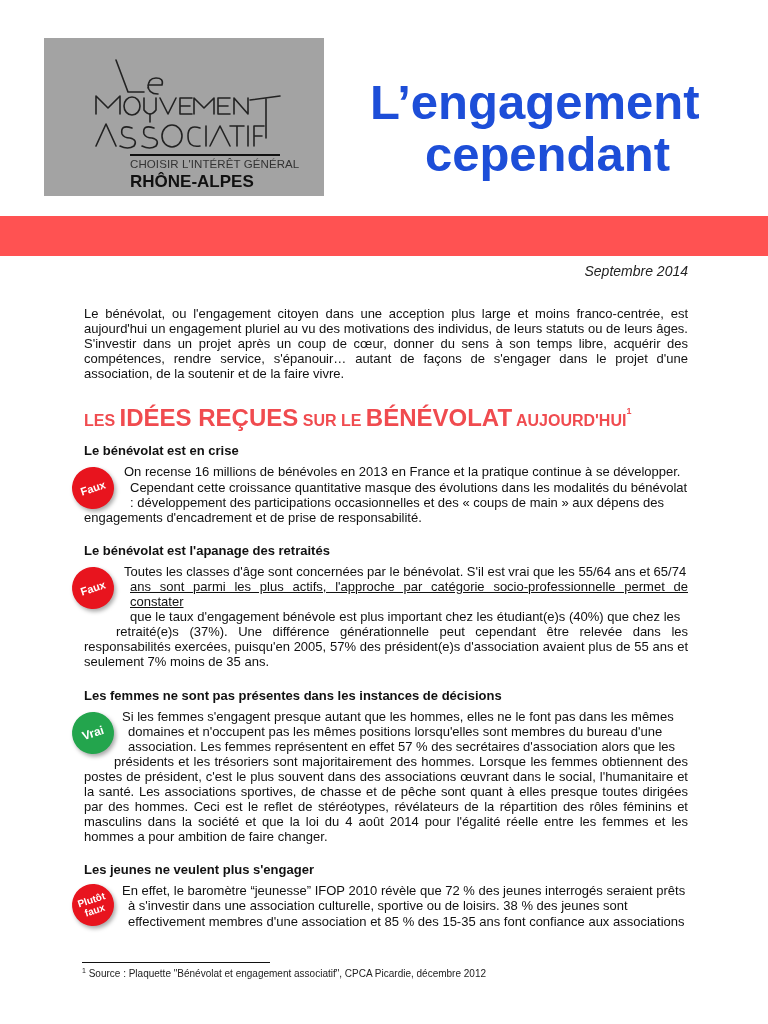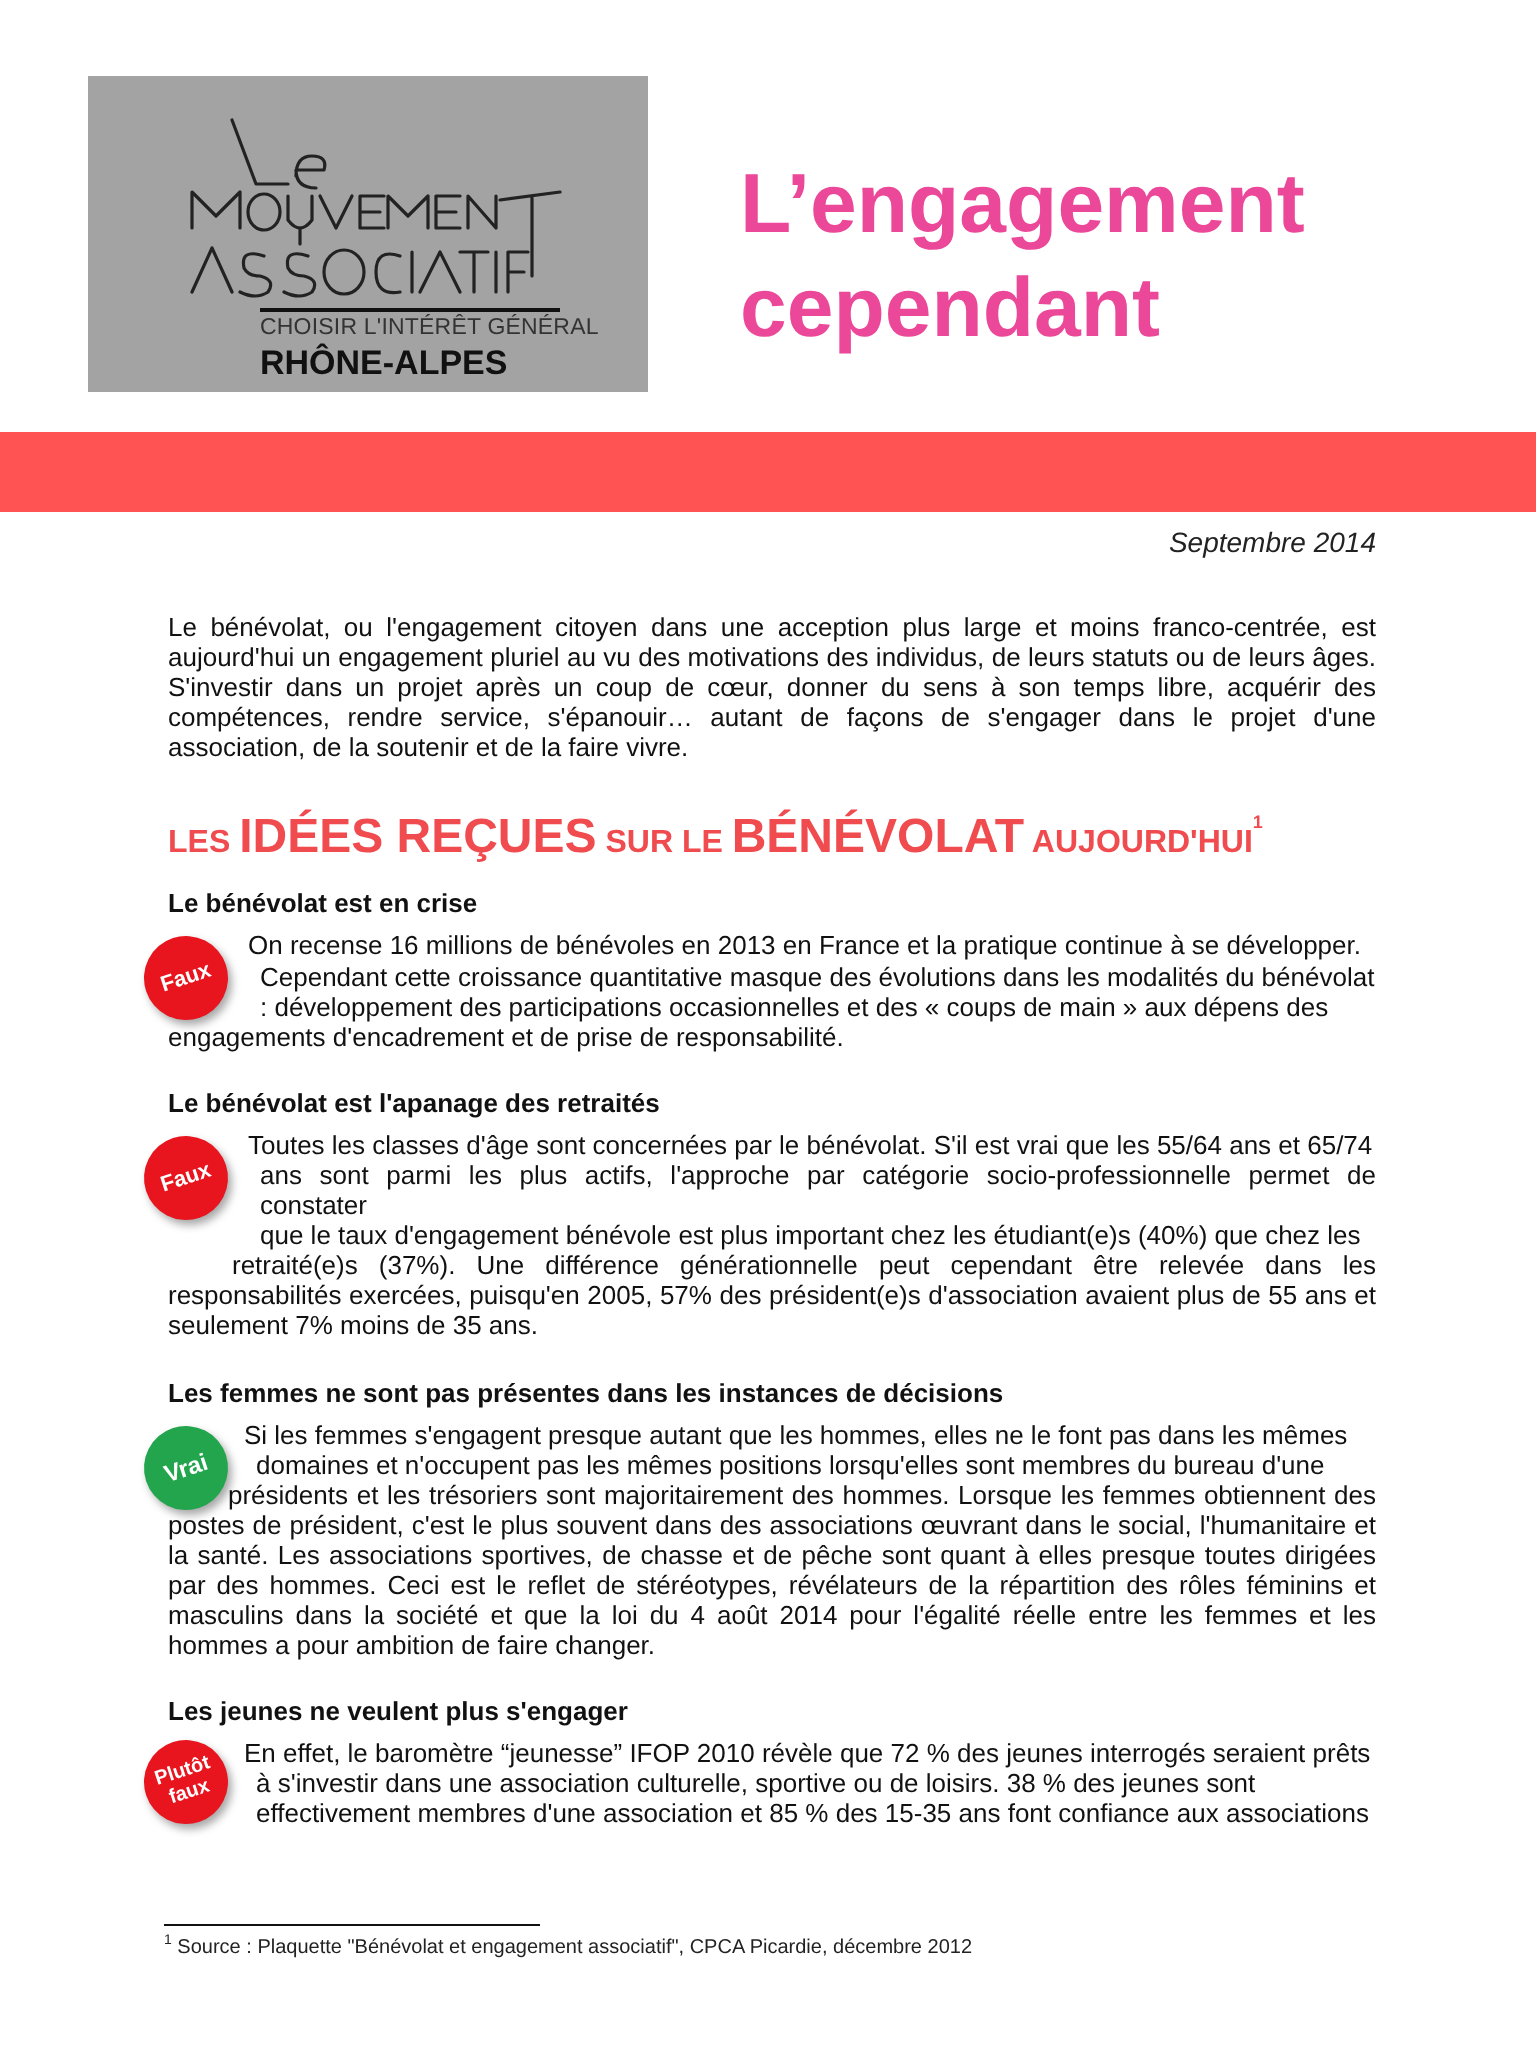--- a/index.html
+++ b/index.html
@@ -4,22 +4,22 @@
   <style>
     html, body { margin: 0; padding: 0; background: #ffffff; }
     body { width: 768px; height: 1024px; position: relative; overflow: hidden;
            font-family: "Liberation Sans", sans-serif; color: #111; }
     .logo { position: absolute; left: 44px; top: 38px; width: 280px; height: 158px; background: #a3a3a3; }
     .logo svg { position: absolute; left: 40px; top: 10px; }
     .logo .sub1 { position: absolute; left: 86px; top: 120px; font-size: 11.5px; color: #333; letter-spacing: 0.1px; }
     .logo .sub2 { position: absolute; left: 86px; top: 134px; font-size: 17px; font-weight: bold; color: #111; }
     .logo .rule { position: absolute; left: 86px; top: 116px; width: 150px; height: 2px; background: #111; }
 
-    .title { position: absolute; left: 370px; top: 76px; width: 300px; text-align: left;
-             color: #ec4899; font-weight: bold; font-size: 42px; line-height: 52px; }
+    .title { position: absolute; left: 370px; top: 76px; width: 300px; text-align: right;
+             color: #1d4ed8; font-weight: bold; font-size: 49px; line-height: 52px; }
 
     .banner { position: absolute; left: 0; top: 216px; width: 768px; height: 40px; background: #ff5252; }
 
     .date { position: absolute; right: 80px; top: 263px; font-size: 14px; font-style: italic; color: #222; }
 
     .content { position: absolute; left: 84px; top: 306px; width: 604px; font-size: 13px; line-height: 15.1px; }
     .content p { margin: 0; text-align: justify; }
     .intro { margin-bottom: 18px !important; }
 
     .section-title { color: #f04b4f; margin: 0 0 10px 0; font-size: 16px; line-height: 24px; white-space: nowrap; }
@@ -102,32 +102,33 @@
     <p style="padding-left:46px;">: développement des participations occasionnelles et des « coups de main » aux dépens des</p>
     <p style="padding-left:0;">engagements d'encadrement et de prise de responsabilité.</p>
   </div>
 
   <div class="item">
     <h3>Le bénévolat est l'apanage des retraités</h3>
     <div class="badge red" style="top: 24px;">
         <span>Faux</span>
       </div>
     <p style="padding-left:40px;">Toutes les classes d'âge sont concernées par le bénévolat. S'il est vrai que les 55/64 ans et 65/74</p>
-    <p style="padding-left:46px;">ans sont parmi les plus actifs, l'approche par catégorie socio-professionnelle permet de constater</p>
+    <p style="padding-left:46px;text-decoration:underline;">ans sont parmi les plus actifs, l'approche par catégorie socio-professionnelle permet de constater</p>
     <p style="padding-left:46px;">que le taux d'engagement bénévole est plus important chez les étudiant(e)s (40%) que chez les</p>
     <p style="text-indent:32px; text-align-last:left;">retraité(e)s (37%). Une différence générationnelle peut cependant être relevée dans les responsabilités exercées, puisqu'en 2005, 57% des président(e)s d'association avaient plus de 55 ans et seulement 7% moins de 35 ans.</p>
   </div>
 
   <div class="item">
     <h3>Les femmes ne sont pas présentes dans les instances de décisions</h3>
     <div class="badge green" style="top: 24px;">
         <span>Vrai</span>
       </div>
     <p style="padding-left:38px;">Si les femmes s'engagent presque autant que les hommes, elles ne le font pas dans les mêmes</p>
     <p style="padding-left:44px;">domaines et n'occupent pas les mêmes positions lorsqu'elles sont membres du bureau d'une</p>
+    <p style="padding-left:44px;">association. Les femmes représentent en effet 57 % des secrétaires d'association alors que les</p>
     <p style="text-indent:30px;">présidents et les trésoriers sont majoritairement des hommes. Lorsque les femmes obtiennent des postes de président, c'est le plus souvent dans des associations œuvrant dans le social, l'humanitaire et la santé. Les associations sportives, de chasse et de pêche sont quant à elles presque toutes dirigées par des hommes. Ceci est le reflet de stéréotypes, révélateurs de la répartition des rôles féminins et masculins dans la société et que la loi du 4 août 2014 pour l'égalité réelle entre les femmes et les hommes a pour ambition de faire changer.</p>
   </div>
 
   <div class="item">
     <h3>Les jeunes ne veulent plus s'engager</h3>
     <div class="badge red" style="top: 22px; flex-direction: column; font-size:10px;">
       <span>Plutôt</span>
       <span>faux</span>
     </div>
     <p style="padding-left:38px;">En effet, le baromètre “jeunesse” IFOP 2010 révèle que 72 % des jeunes interrogés seraient prêts</p>

